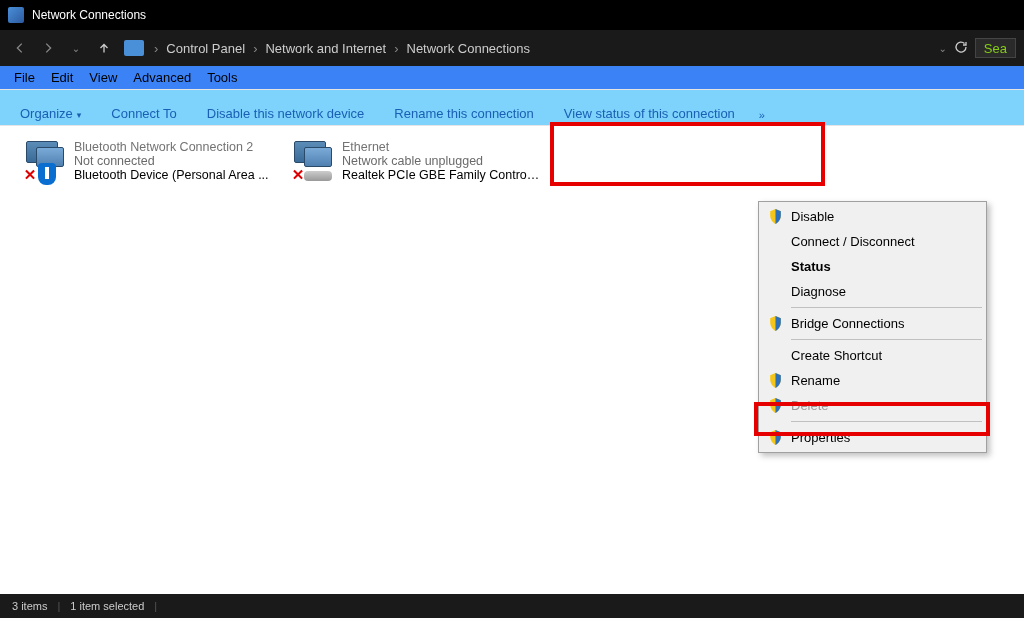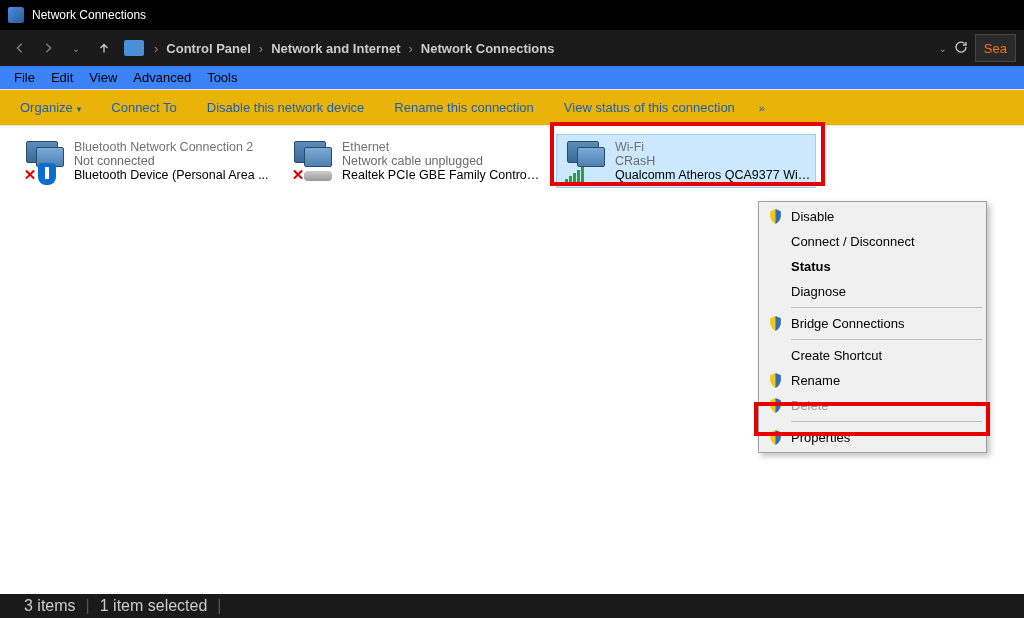--- a/index.html
+++ b/index.html
@@ -7,31 +7,31 @@
 
 
 .titlebar { height:30px; background:#000; color:#fff; display:flex; align-items:center; padding:0 8px; font-size:12px; }
 .titlebar .ticon { width:16px; height:16px; margin-right:8px; display:inline-block; background:linear-gradient(135deg,#4a90d9,#2c5aa0); border-radius:2px; position:relative; flex-shrink:0;}
 
 
 .navbar { height:36px; background:#1a1a1a; display:flex; align-items:center; padding:0 8px; color:#ccc; font-size:13px; }
 .navbtn { width:24px; height:24px; display:flex; align-items:center; justify-content:center; color:#888; margin-right:4px; cursor:pointer;}
 .navbtn svg { width:14px; height:14px; }
 .crumbicon{width:20px;height:16px;margin:0 6px 0 4px;display:inline-block;background:#4a90d9;border-radius:2px;flex-shrink:0;}
-.crumb { padding:0 4px; cursor:pointer;font-weight:bold; }
+.crumb { padding:0 4px; cursor:pointer; }
 .crumbsep { color:#888; padding:0 4px; }
 .navright{margin-left:auto;display:flex;align-items:center;gap:6px;}
-.searchbox{background:#2a2a2a;border:1px solid #444;height:28px;padding:0 8px;color:#f97316;font-size:13px;min-width:38px;display:flex;align-items:center;}
+.searchbox{background:#2a2a2a;border:1px solid #444;height:20px;padding:0 8px;color:#84cc16;font-size:13px;min-width:38px;display:flex;align-items:center;}
 
 
 .menubar { height:24px; background:#3b82f6; display:flex; align-items:center; padding:0 6px; font-size:13px; border-bottom:1px solid #e5e5e5;}
 .menuitem { padding:2px 8px; cursor:pointer; }
 
 
-.cmdbar { height:36px; background:#eab308; display:flex; align-items:center; padding:0 10px; font-size:13px; border-bottom:1px solid #e5e5e5;}
+.cmdbar { height:36px; background:#7dd3fc; display:flex; align-items:flex-end; padding:0 10px; font-size:13px; border-bottom:1px solid #e5e5e5;}
 .cmditem { padding:4px 10px; color:#1a5fb4; cursor:pointer; margin-right:10px; }
 .org::after{content:"▾";font-size:9px;margin-left:4px;}
 .overflow{color:#1a5fb4;font-size:11px;letter-spacing:2px;padding:4px;cursor:pointer;}
 
 
 .content { position:relative; height:468px; background:#fff; padding-top:8px; }
 .conn { position:absolute; width:260px; height:54px; display:flex; align-items:center; padding:2px 4px; cursor:pointer;}
 .conn.sel { background:#cce8ff; border:1px solid #99d1ff;}
 .conn-icon { width:48px; height:48px; position:relative; flex-shrink:0; margin-right:6px;}
 .monitor{position:absolute;top:4px;left:6px;width:32px;height:22px;background:linear-gradient(#5b8db8,#3a6a97);border:1px solid #2a4a6a;border-radius:2px;}
@@ -58,21 +58,21 @@
 
 
 .ctx { position:absolute; top:201px; left:758px; width:229px; background:#f0f0f0; border:1px solid #a0a0a0; box-shadow:3px 3px 6px rgba(0,0,0,.25); font-size:13px; padding:2px; z-index:10;}
 .ctx-item{height:25px;display:flex;align-items:center;padding-left:30px;position:relative;cursor:pointer;}
 .ctx-item.bold{font-weight:600;text-align:center;}
 .ctx-item.dis{color:#9a9a9a;cursor:default;}
 .ctx-sep{height:1px;background:#c0c0c0;margin:3px 2px 3px 30px;}
 .shield{position:absolute;left:6px;top:4px;width:17px;height:17px;}
 
 
-.statusbar{position:absolute;bottom:0;left:0;right:0;height:24px;background:#1a1a1a;color:#ccc;font-size:16px;display:flex;align-items:center;padding:0 24px;gap:10px;}
+.statusbar{position:absolute;bottom:0;left:0;right:0;height:24px;background:#1a1a1a;color:#ccc;font-size:11px;display:flex;align-items:center;padding:0 12px;gap:10px;}
 .ssep{color:#555;}
 </style>
 </head>
 <body>
 
 <div class="titlebar">
   <span class="ticon"></span>
   <span>Network Connections</span>
 </div>
 
@@ -151,38 +151,20 @@
       <div class="redx">✕</div>
         <div class="cable"></div>
     </div>
     <div class="conn-text">
       <div class="conn-title">Ethernet</div>
       <div class="conn-sub">Network cable unplugged</div>
       <div class="conn-dev">Realtek PCIe GBE Family Controller</div>
     </div>
   </div>
 
-  <div class="conn sel" style="top:8px;left:556px;">
-    <div class="conn-icon">
-      <div class="monitor"></div>
-        <div class="monitor2"></div>
-      <div class="wifibars">
-          <span></span>
-          <span></span>
-          <span></span>
-          <span></span>
-          <span></span>
-        </div>
-    </div>
-    <div class="conn-text">
-      <div class="conn-title">Wi-Fi</div>
-      <div class="conn-sub">CRasH</div>
-      <div class="conn-dev">Qualcomm Atheros QCA9377 Wir...</div>
-    </div>
-  </div>
 
 </div>
 
 <div class="hl-wifi"></div>
 <div class="hl-props"></div>
 
 <div class="ctx">
   <div class="ctx-item">
     <svg class="shield" viewBox="0 0 16 16">
         <path d="M8 1 3 3v4c0 4 3 7 5 8 2-1 5-4 5-8V3L8 1z" fill="#f5c518"></path>

